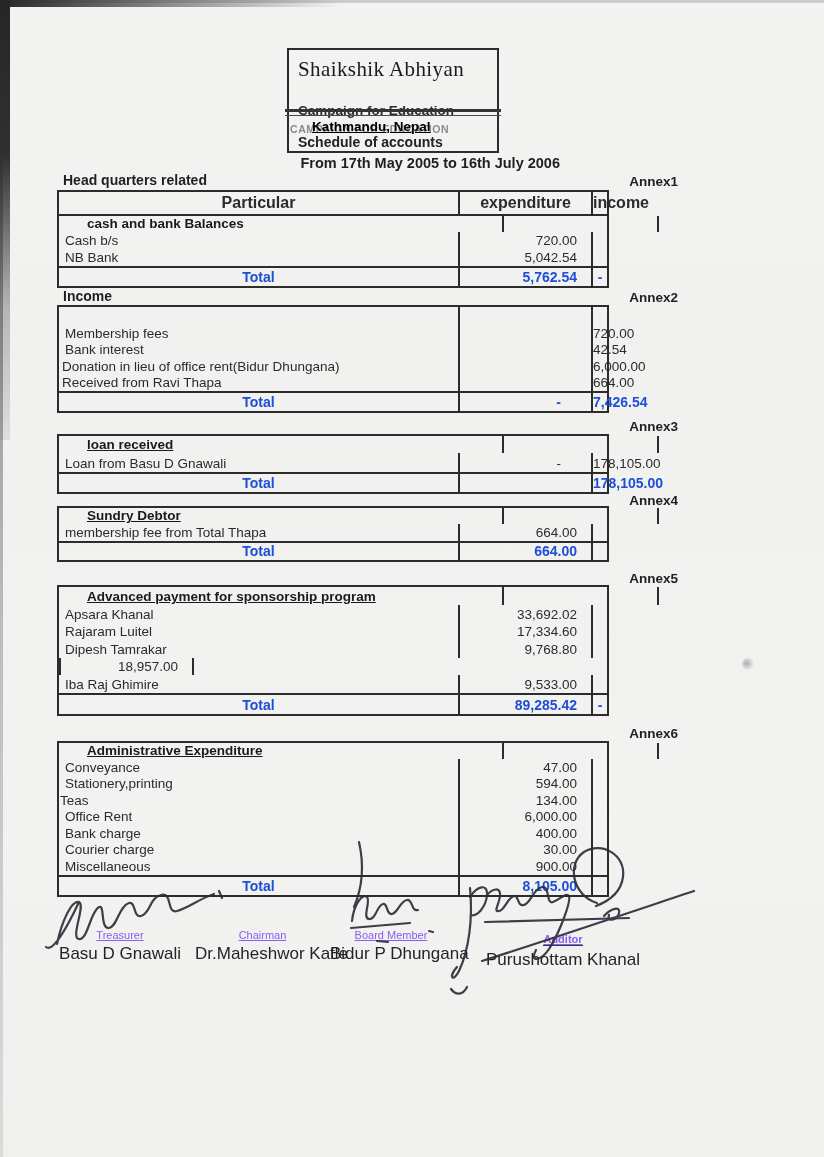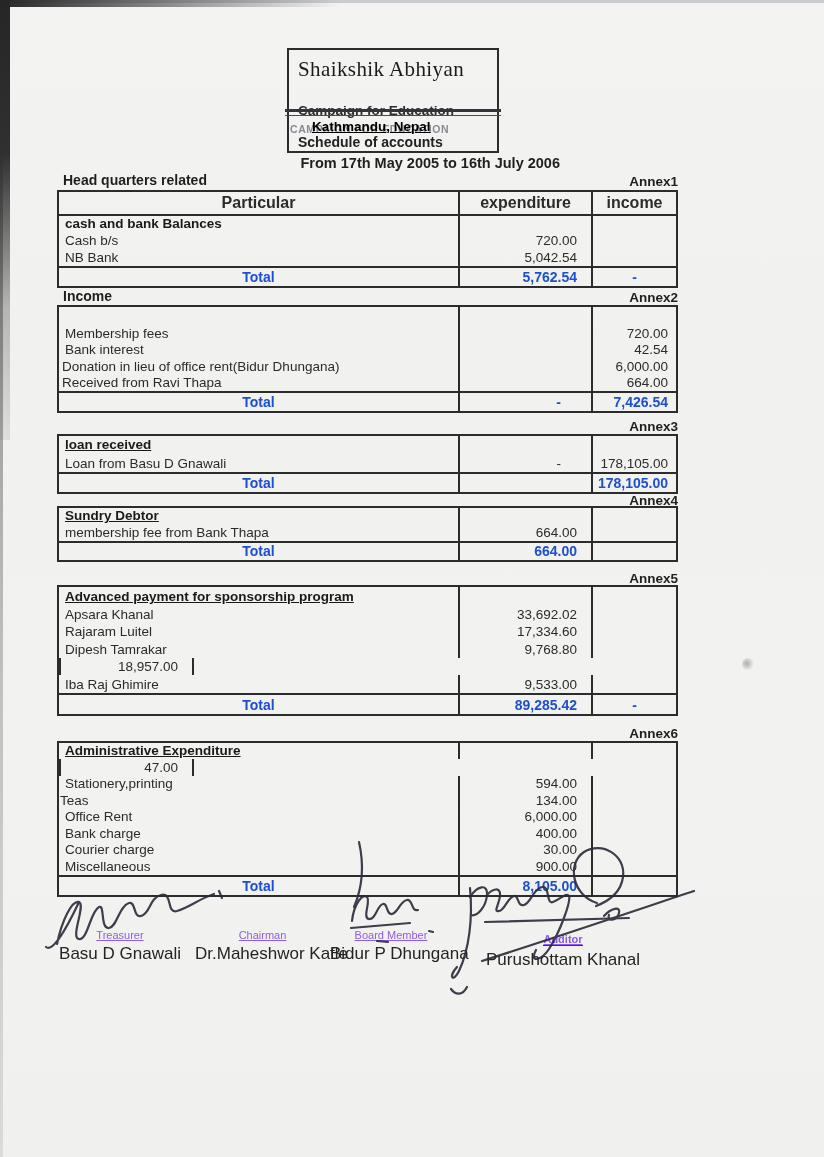--- a/index.html
+++ b/index.html
@@ -27,29 +27,29 @@
   .stampline2{left:-4px;width:216px;top:65px;border-top:1.5px solid #4a4a55;}
   .stamptext{left:1px;top:73px;width:208px;font-size:10.5px;font-weight:bold;color:#8a8a95;letter-spacing:.6px;white-space:nowrap;}
   .location{left:23px;top:69px;font-weight:bold;font-size:13.5px;color:#000000;white-space:nowrap;text-decoration:underline;}
   .doctitle{left:9px;top:84px;font-weight:bold;font-size:14px;color:#222;white-space:nowrap;}
   .period{left:170px;top:155px;width:390px;text-align:right;font-weight:bold;font-size:14.5px;color:#1f1f1f;}
 
   .seclabel{font-weight:bold;font-size:14px;color:#1f1f1f;left:63px;}
   .annexlabel{font-weight:bold;font-size:13.5px;color:#1f1f1f;left:578px;width:100px;text-align:right;}
 
   
-  .tbl{left:57px;width:621px;border:2px solid #2c2c2c;box-sizing:border-box;}
+  .tbl{left:57px;width:552px;border:2px solid #2c2c2c;box-sizing:border-box;}
   .tr{display:flex;}
   .td{box-sizing:border-box;display:flex;align-items:flex-end;padding-bottom:1px;font-size:13.5px;}
   .td.p{flex:0 0 399px;padding-left:6px;justify-content:flex-start;}
   .td.e{flex:0 0 133px;border-left:2px solid #2c2c2c;justify-content:flex-end;padding-right:14px;}
   .td.i{flex:1 1 auto;border-left:2px solid #2c2c2c;justify-content:flex-end;padding-right:8px;}
   .tr.head{border-bottom:2px solid #2c2c2c;}
   .tr.head .td{align-items:center;justify-content:center;font-weight:bold;font-size:16px;padding:0;}
-  .tr.group .td{font-weight:bold;color:#1a1a1a;}
+  .tr.group .td{font-weight:bold;color:#1a1a1a;margin-left:22px;}
   .ul{text-decoration:underline;}
   .tr.total{border-top:2px solid #2c2c2c;}
   .tr.total .td{font-weight:bold;font-size:14px;color:#1d4ed8;}
   .tr.total .td.p{justify-content:center;padding-left:0;}
   .td.dashc{justify-content:center !important;padding-right:0 !important;}
   .td.dashr{padding-right:30px !important;}
   .h16{height:16px}.h165{height:16.5px}.h17{height:17px}.h175{height:17.5px}
   .h18{height:18px}.h19{height:19px}.h22{height:22px}
 
   
@@ -168,21 +168,21 @@
 <div class="abs annexlabel" style="top:493px">Annex4</div>
 <div class="abs tbl" style="top:506px">
   <div class="tr group h16">
     <div class="td p">
         <span class="ul">Sundry Debtor</span>
       </div>
     <div class="td e"></div>
     <div class="td i"></div>
   </div>
   <div class="tr item h17">
-    <div class="td p">membership fee from Bank Thapa</div>
+    <div class="td p">membership fee from Total Thapa</div>
     <div class="td e">664.00</div>
     <div class="td i"></div>
   </div>
   <div class="tr total h17">
     <div class="td p">Total</div>
     <div class="td e">664.00</div>
     <div class="td i"></div>
   </div>
 </div>
 
@@ -229,20 +229,21 @@
 <div class="abs annexlabel" style="top:726px">Annex6</div>
 <div class="abs tbl" style="top:741px">
   <div class="tr group h16">
     <div class="td p">
         <span class="ul">Administrative Expenditure</span>
       </div>
     <div class="td e"></div>
     <div class="td i"></div>
   </div>
   <div class="tr item h165">
+    <div class="td p">Conveyance</div>
     <div class="td e">47.00</div>
     <div class="td i"></div>
   </div>
   <div class="tr item h165">
     <div class="td p">Stationery,printing</div>
     <div class="td e">594.00</div>
     <div class="td i"></div>
   </div>
   <div class="tr item h165">
     <div class="td p" style="padding-left:1px">Teas</div>

